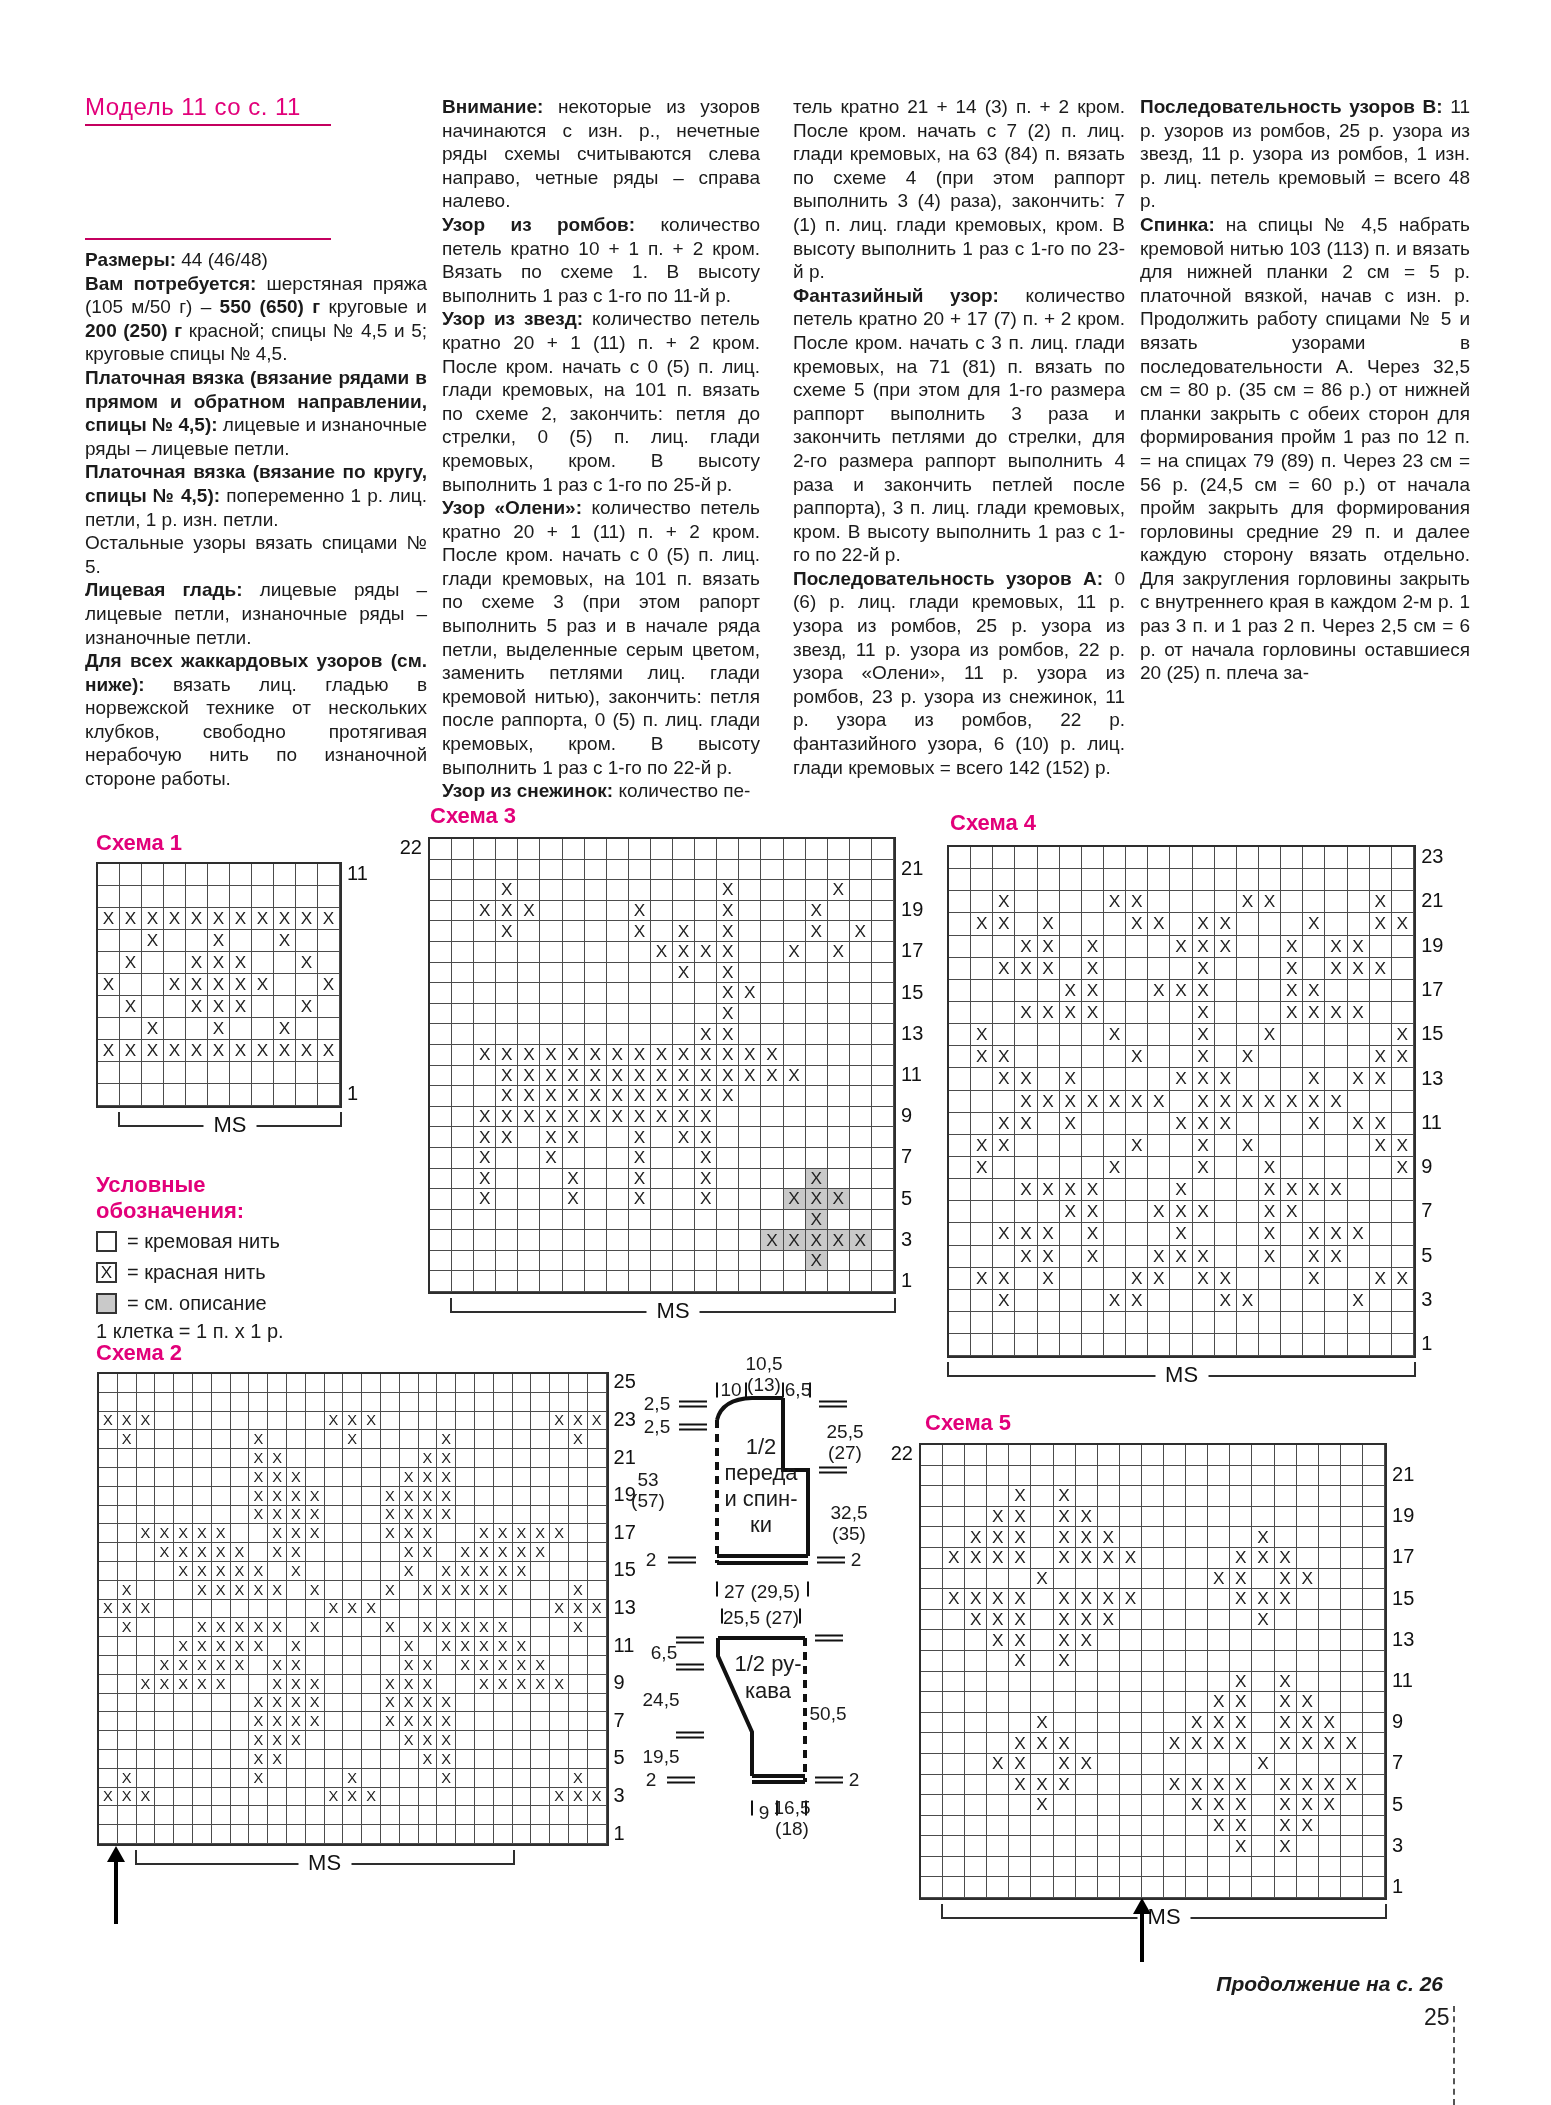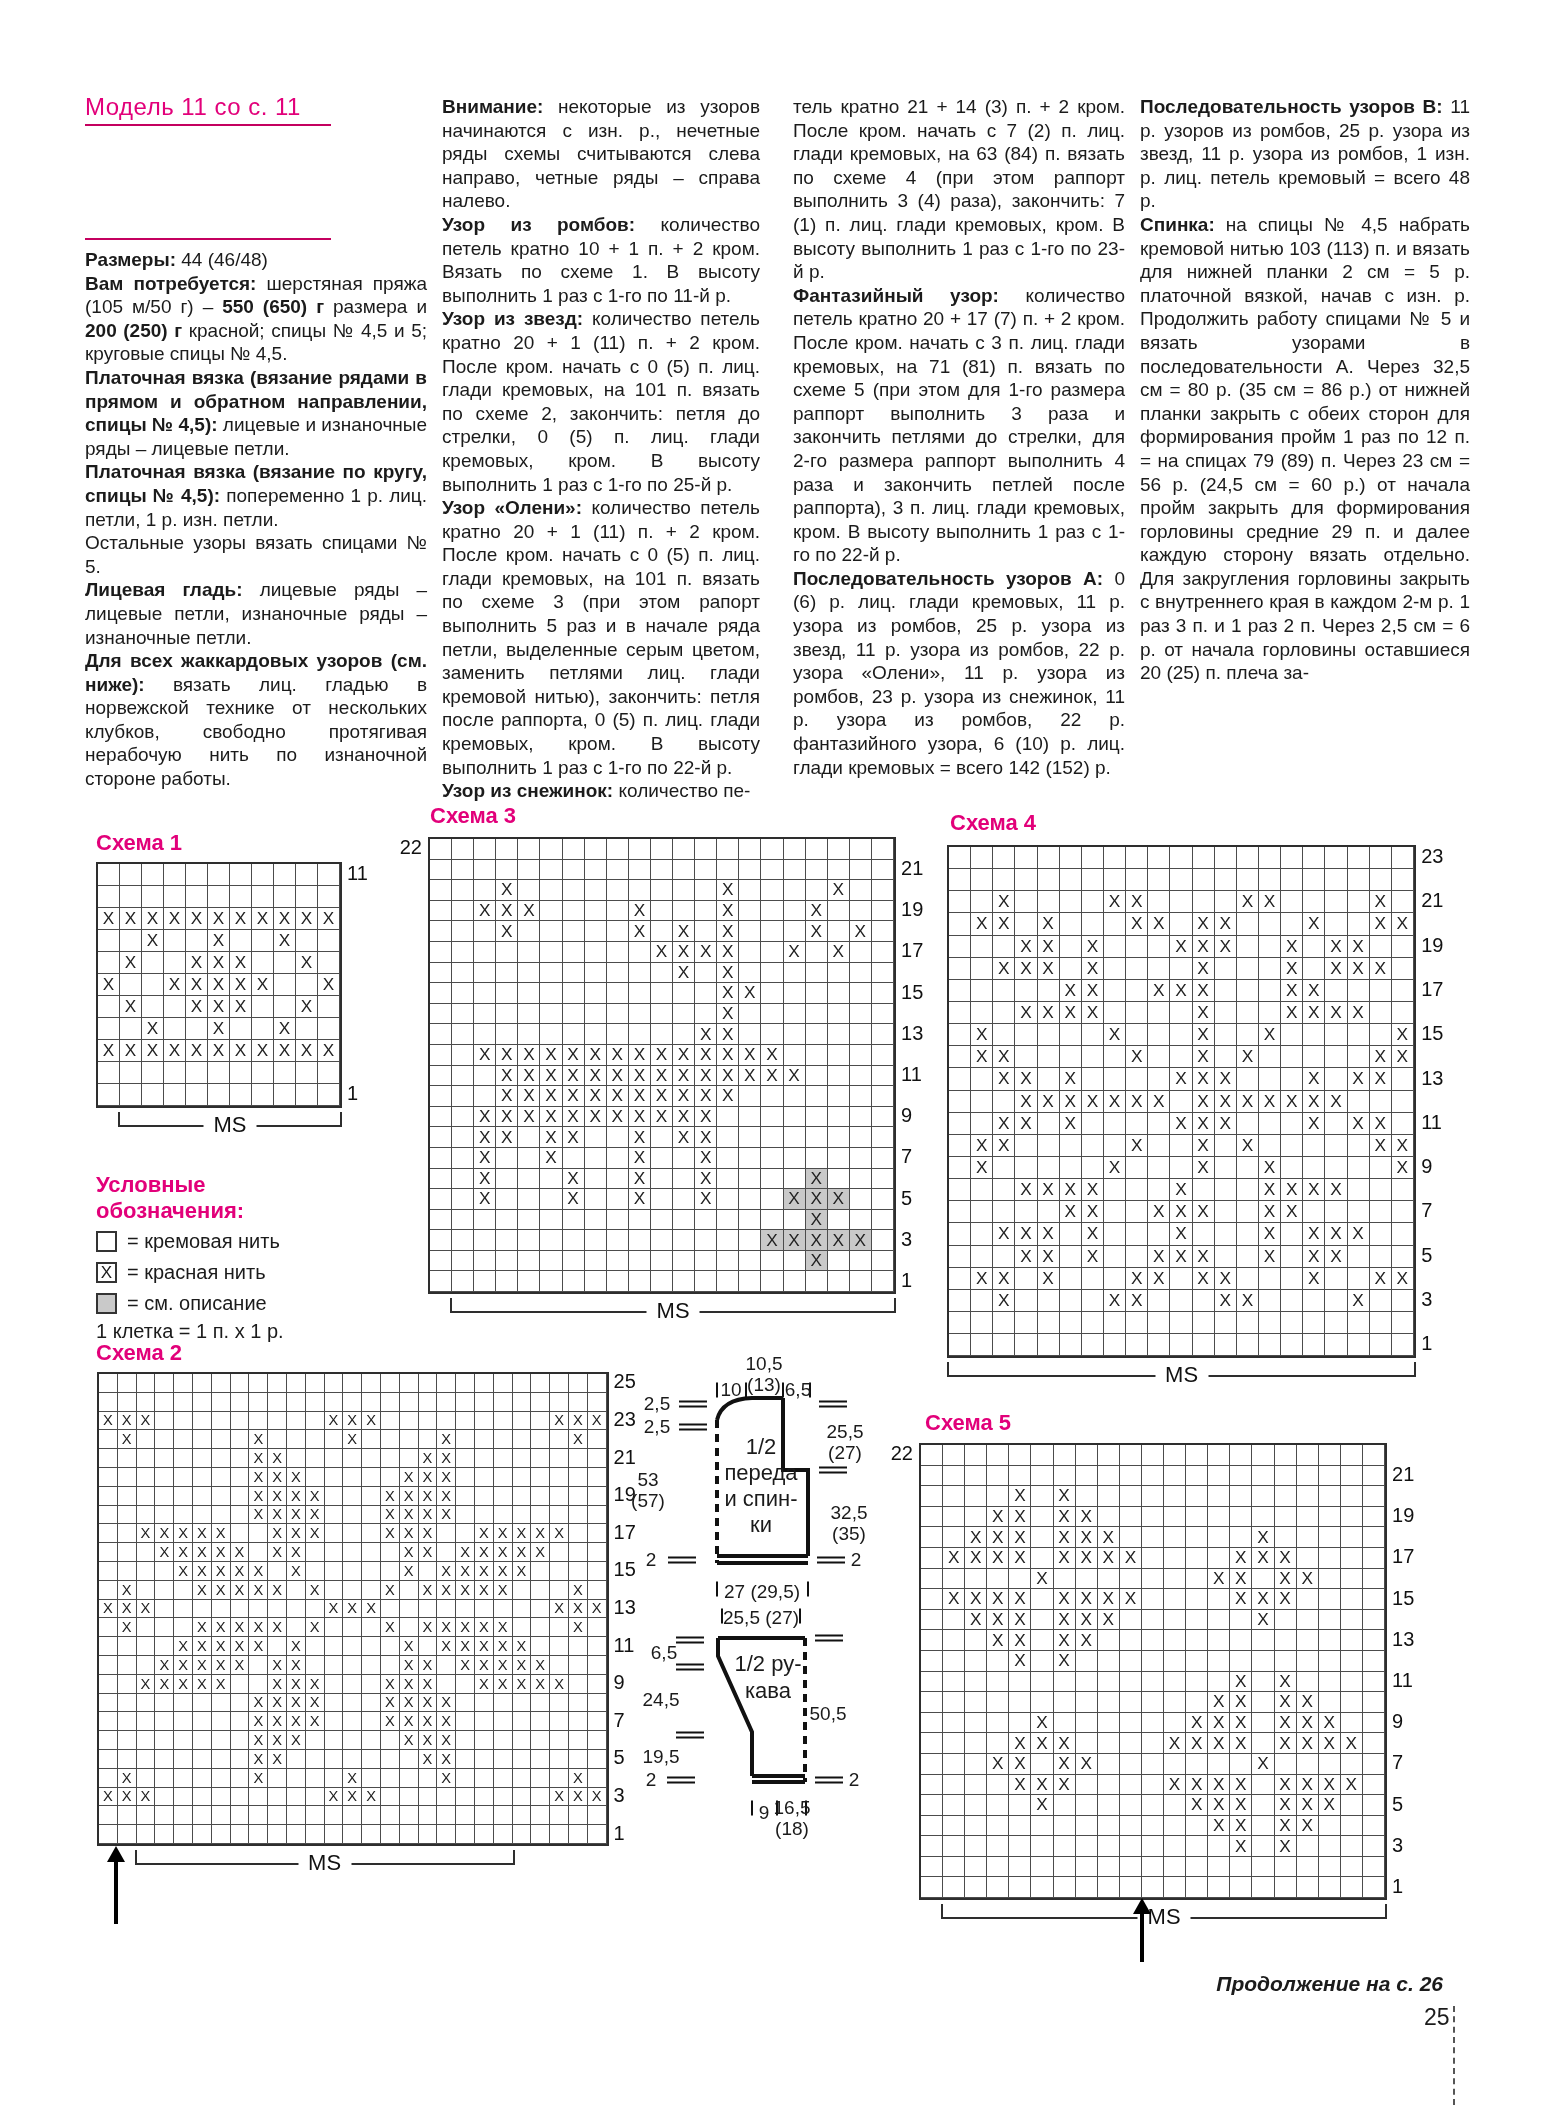--- a/index.html
+++ b/index.html
@@ -45,21 +45,21 @@
 <body>
 
 <div class="page">
 
   <div class="abs kicker" style="left:85px;top:93px;color:#e2007a;">Модель 11 со с. 11</div>
   <div class="abs rule" style="left:85px;top:124px;width:246px;background:#c4005f;"></div>
   <div class="abs rule" style="left:85px;top:238px;width:246px;background:#c4005f;"></div>
 
   <div class="abs col" style="left:85px;top:248px;width:342px;">
       <p><b>Размеры: </b><span>44 (46/48)</span></p>
-      <p><b>Вам потребуется: </b><span>шерстяная пряжа (105 м/50 г) – </span><b>550 (650) г </b><span>размера и </span><b>200 (250) г </b><span>красной; спицы № 4,5 и 5; круговые спицы № 4,5.</span></p>
+      <p><b>Вам потребуется: </b><span>шерстяная пряжа (105 м/50 г) – </span><b>550 (650) г </b><span>круговые и </span><b>200 (250) г </b><span>красной; спицы № 4,5 и 5; круговые спицы № 4,5.</span></p>
       <p><b>Платочная вязка (вязание рядами в прямом и обратном направлении, спицы № 4,5): </b><span>лицевые и изнаночные ряды – лицевые петли.</span></p>
       <p><b>Платочная вязка (вязание по кругу, спицы № 4,5): </b><span>попеременно 1 р. лиц. петли, 1 р. изн. петли.</span></p>
       <p><span>Остальные узоры вязать спицами № 5.</span></p>
       <p><b>Лицевая гладь: </b><span>лицевые ряды – лицевые петли, изнаночные ряды – изнаночные петли.</span></p>
       <p><b>Для всех жаккардовых узоров (см. ниже): </b><span>вязать лиц. гладью в норвежской технике от нескольких клубков, свободно протягивая нерабочую нить по изнаночной стороне работы.</span></p>
     </div>
   <div class="abs col" style="left:442px;top:95px;width:318px;">
       <p><b>Внимание: </b><span>некоторые из узоров начинаются с изн. р., нечетные ряды схемы считываются слева направо, четные ряды – справа налево.</span></p>
       <p><b>Узор из ромбов: </b><span>количество петель кратно 10 + 1 п. + 2 кром. Вязать по схеме 1. В высоту выполнить 1 раз с 1-го по 11-й р.</span></p>
       <p><b>Узор из звезд: </b><span>количество петель кратно 20 + 1 (11) п. + 2 кром. После кром. начать с 0 (5) п. лиц. глади кремовых, на 101 п. вязать по схеме 2, закончить: петля до стрелки, 0 (5) п. лиц. глади кремовых, кром. В высоту выполнить 1 раз с 1-го по 25-й р.</span></p>

